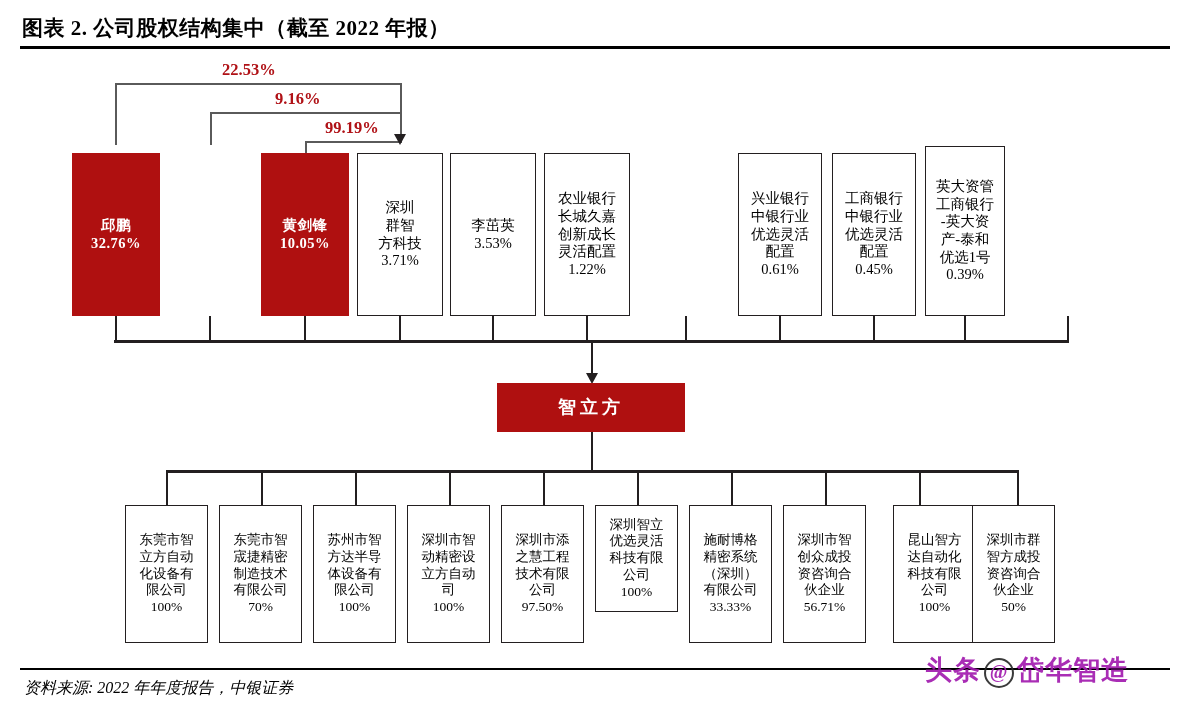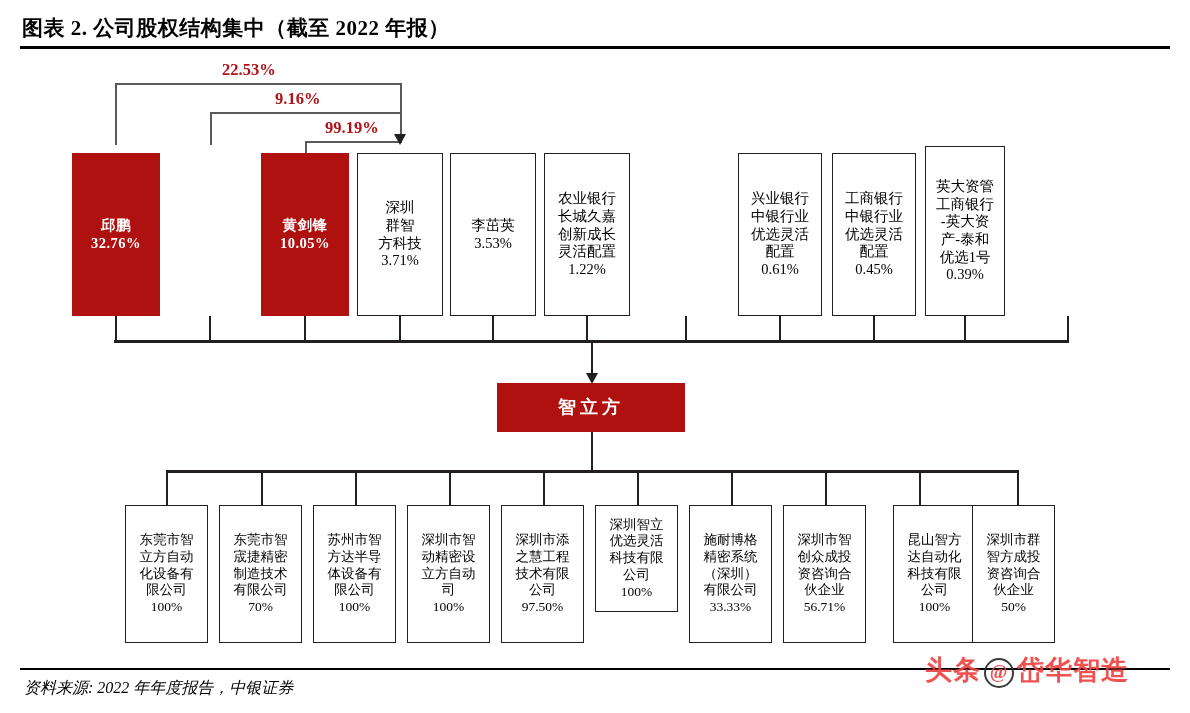--- a/index.html
+++ b/index.html
@@ -74,21 +74,21 @@
 
   .arrow-down{
     position:absolute;width:0;height:0;
     border-left:6px solid transparent;
     border-right:6px solid transparent;
     border-top:11px solid #231f20;
   }
 
   .watermark{
     position:absolute;
-    color:#ef4444;
+    color:#a21caf;
     font-size:27px;
     font-weight:bold;
     white-space:nowrap;
     letter-spacing:1px;
     opacity:0.92;
   }
   .wm-at{
     display:inline-block;
     border:2px solid #2b2b2b;border-radius:50%;
     width:26px;height:26px;line-height:23px;text-align:center;

